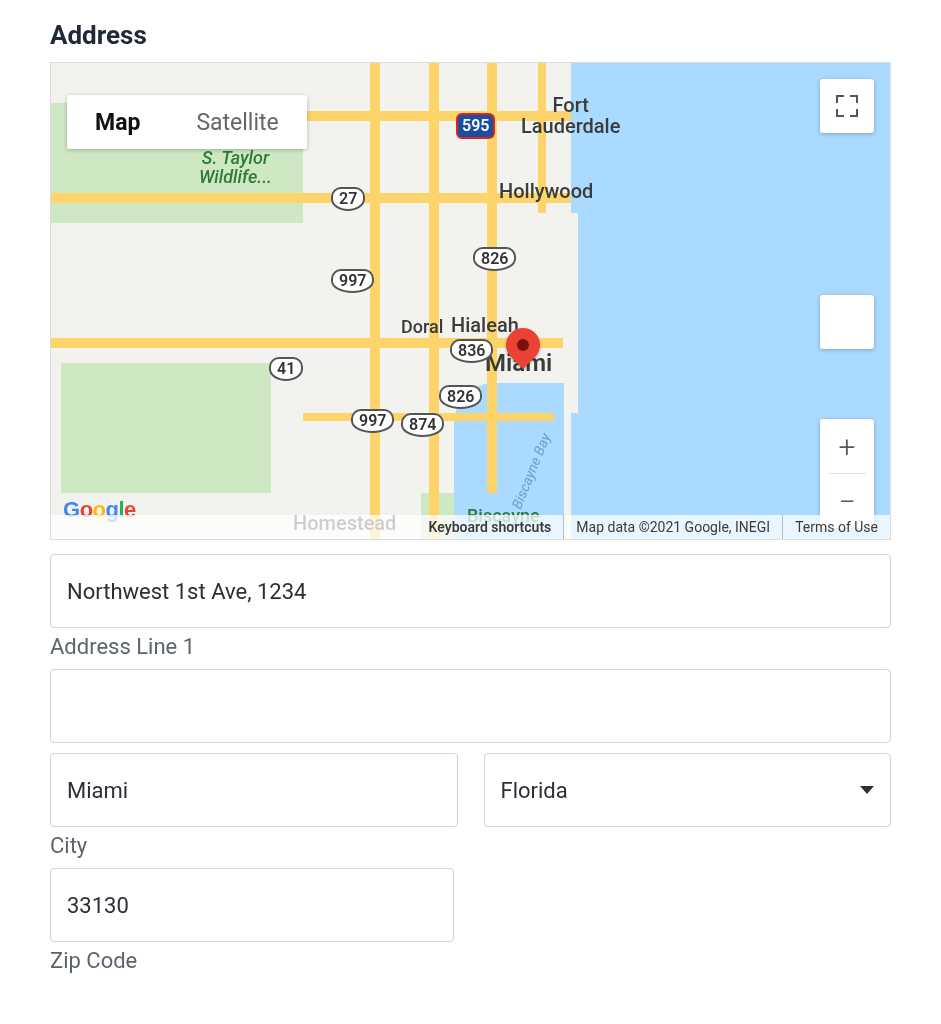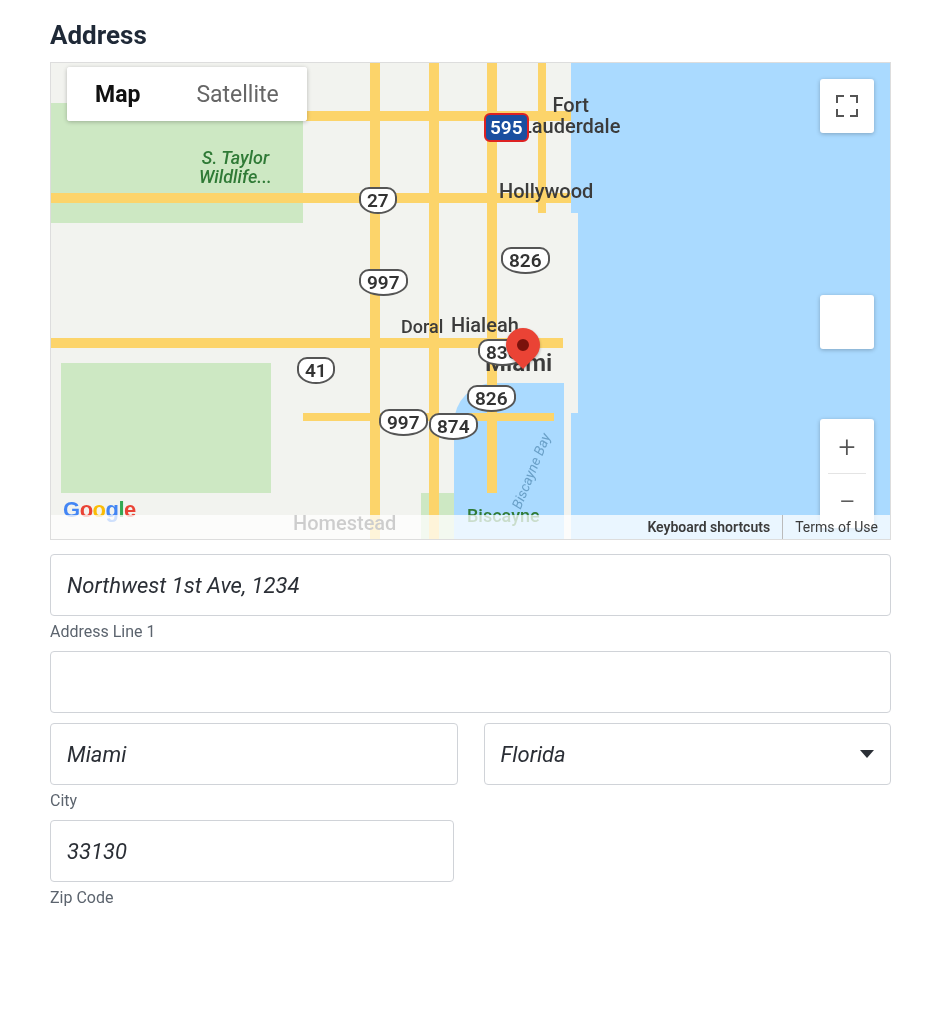--- a/index.html
+++ b/index.html
@@ -77,40 +77,39 @@
     }
     .place.small { font-size:18px; }
     .place.big   { font-size:24px; font-weight:600; }
 
     
     .shield {
       position:absolute;
       background:#fff;
       border:2px solid #555;
       border-radius:10px 10px 50% 50%;
-      font-size:19px;
+      font-size:16px;
       font-weight:600;
       color:#333;
       padding:2px 6px;
       line-height:1;
       text-align:center;
-      margin-left:28px;
     }
     .shield.blue{
       background:#1a4fa0;
       color:#fff;
       border:2px solid #d22;
       border-radius:6px;
       padding:3px 4px;
     }
 
     
     .map-type {
       position:absolute;
-      top:4px; left:16px;
+      top:32px; left:16px;
       display:flex;
       background:#fff;
       border-radius:3px;
       box-shadow:0 1px 4px rgba(0,0,0,.25);
       overflow:hidden;
       height:54px;
     }
     .map-type button{
       border:none;
       background:#fff;
@@ -212,32 +211,31 @@
       white-space:nowrap;
     }
     .attr-bar .seg:first-child{border-left:none;}
     .attr-bar .seg.ks{font-weight:600;border-left:none;}
 
     
     .form { margin-top:14px; }
     .field { margin-bottom: 10px; }
     .field input, .field .select {
       width:100%;
-      height:62px;
+      height:74px;
       border:1px solid #d0d3d8;
       border-radius:4px;
       font-size:22px;
       color:#2b2f36;
       padding:0 16px;
       font-family: inherit;
       background:#fff;
-      font-style:italic;
     }
     .field-label{
-      font-size:16px;
+      font-size:22px;
       color:#5c646e;
       margin-top:6px;
       display:block;
     }
     .row2{
       display:flex;
       gap:26px;
     }
     .row2 .field{flex:1;}
     .col-half{width:48%;}
@@ -325,20 +323,21 @@
         <span>−</span>
       </div>
   </div>
 
   <div class="g-logo">
     <span>G</span><span>o</span><span>o</span><span>g</span><span>l</span><span>e</span>
   </div>
 
   <div class="attr-bar">
     <div class="seg ks">Keyboard shortcuts</div>
+    <div class="seg">Map data ©2021 Google, INEGI</div>
     <div class="seg">Terms of Use</div>
   </div>
 </div>
 
 <div class="form">
 
   <div class="field">
     <input type="text" value="Northwest 1st Ave, 1234" style="">
     <span class="field-label">Address Line 1</span>
   </div>

